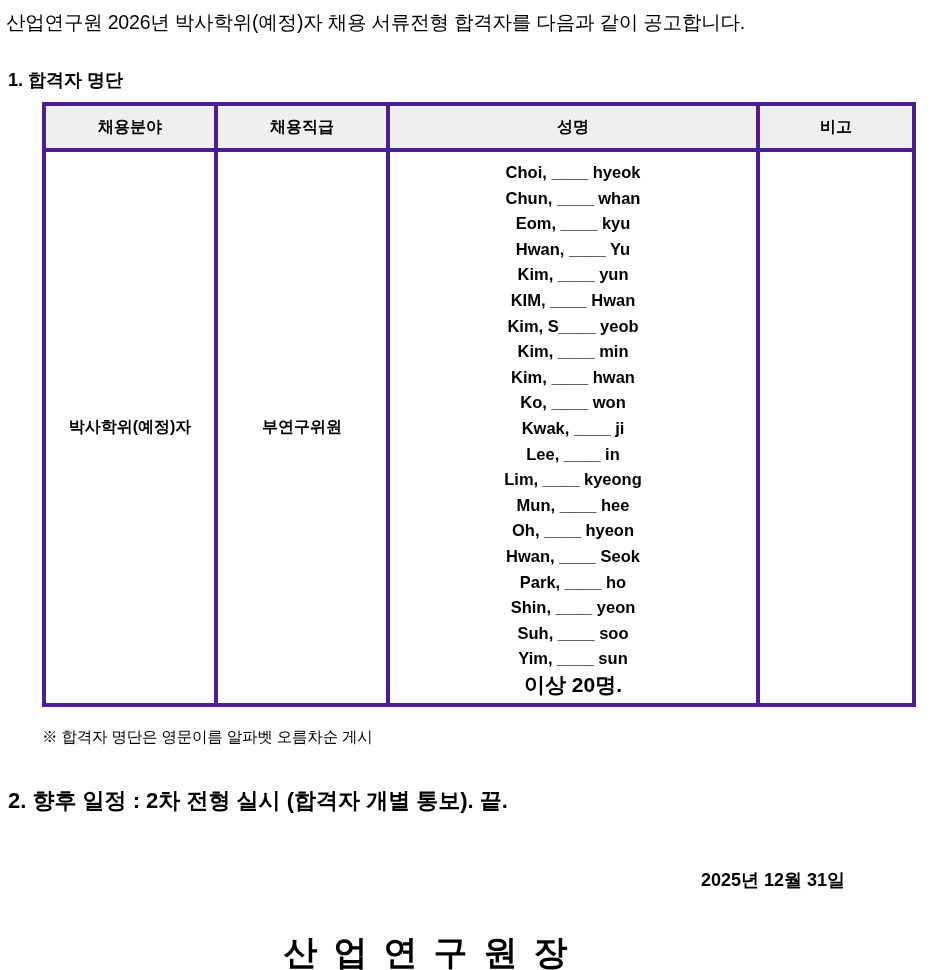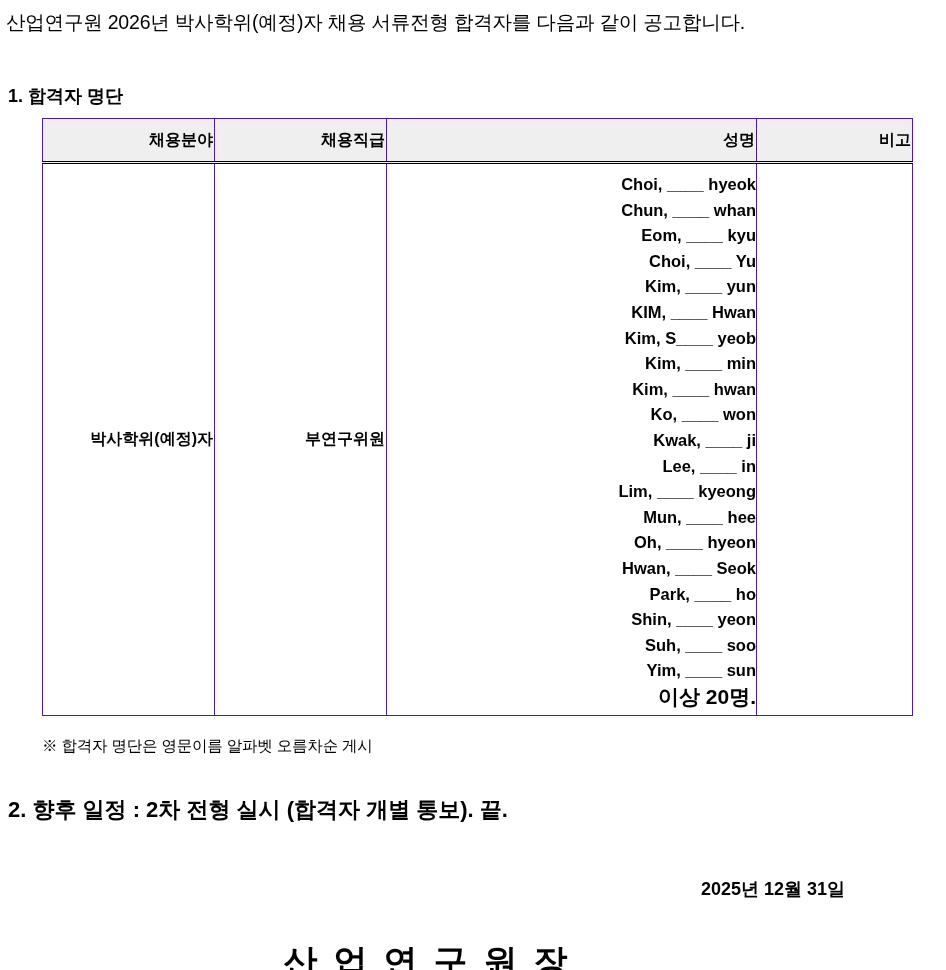--- a/index.html
+++ b/index.html
@@ -23,34 +23,34 @@
   }
   .intro {
     font-size: 19.5px;
     letter-spacing: -0.2px;
     padding-top: 9px;
     white-space: nowrap;
   }
   .section-heading {
     font-size: 18px;
     font-weight: bold;
-    margin-top: 48px;
+    margin-top: 32px;
     margin-bottom: 10px;
     padding-left: 2px;
   }
   table.list-table {
     border-collapse: collapse;
     width: 870px;
     margin-left: 36px;
     table-layout: fixed;
   }
   table.list-table th,
   table.list-table td {
-    border: 1px solid #4c1d95;
-    text-align: right;
+    border: 4px solid #4c1d95;
+    text-align: center;
     vertical-align: middle;
   }
   table.list-table th {
     background: #efefef;
     font-size: 16px;
     font-weight: bold;
     height: 40px;
     border-bottom: 3px double #000000;
   }
   .col-field { width: 172px; }
@@ -128,21 +128,21 @@
       </tr>
     </thead>
     <tbody>
       <tr>
         <td class="field-cell">박사학위(예정)자</td>
         <td class="grade-cell">부연구위원</td>
         <td class="names-cell">
           <div class="name-line">Choi, ____ hyeok</div>
           <div class="name-line">Chun, ____ whan</div>
           <div class="name-line">Eom, ____ kyu</div>
-          <div class="name-line">Choi, ____ Yu</div>
+          <div class="name-line">Hwan, ____ Yu</div>
           <div class="name-line">Kim, ____ yun</div>
           <div class="name-line">KIM, ____ Hwan</div>
           <div class="name-line">Kim, S____ yeob</div>
           <div class="name-line">Kim, ____ min</div>
           <div class="name-line">Kim, ____ hwan</div>
           <div class="name-line">Ko, ____ won</div>
           <div class="name-line">Kwak, ____ ji</div>
           <div class="name-line">Lee, ____ in</div>
           <div class="name-line">Lim, ____ kyeong</div>
           <div class="name-line">Mun, ____ hee</div>

